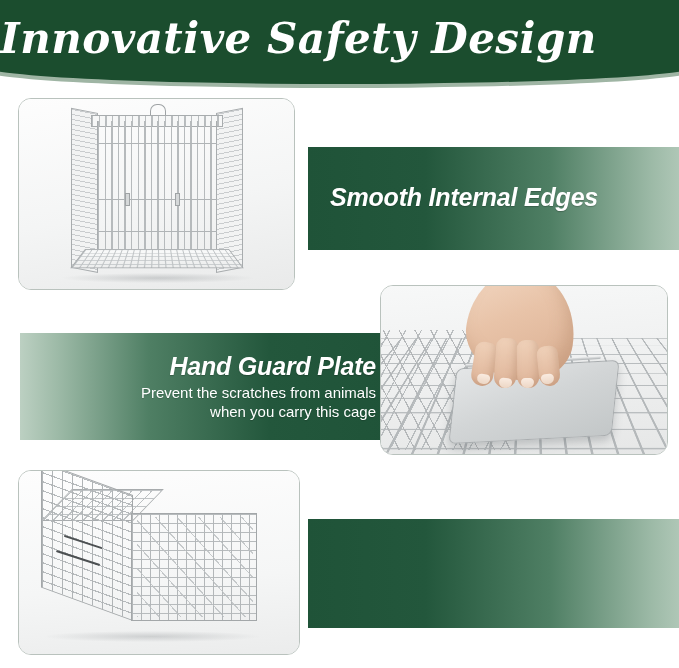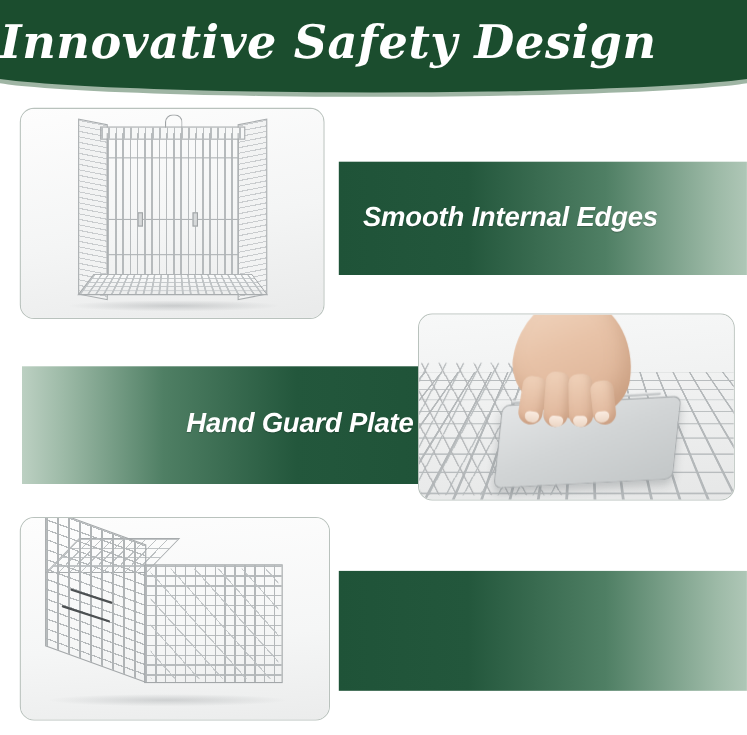--- a/index.html
+++ b/index.html
@@ -237,20 +237,22 @@
     </div>
   </div>
 </div>
 
 <div class="band band-ltr" id="band-1">
   <div class="band-title">Smooth Internal Edges</div>
 </div>
 
 <div class="band band-rtl" id="band-2">
   <div class="band-title">Hand Guard Plate</div>
+  <div class="band-body">Prevent the scratches from animals
+when you carry this cage</div>
 </div>
 
 <div class="photo-card" id="card-2">
   <div class="photo-inner">
     <div class="p2-bg"></div>
     <div class="p2-mesh"></div>
     <div class="p2-mesh2"></div>
     <div class="p2-post" style="left:92px;top:96px;"></div>
     <div class="p2-post" style="left:206px;top:96px;"></div>
     <div class="p2-plate"></div>

